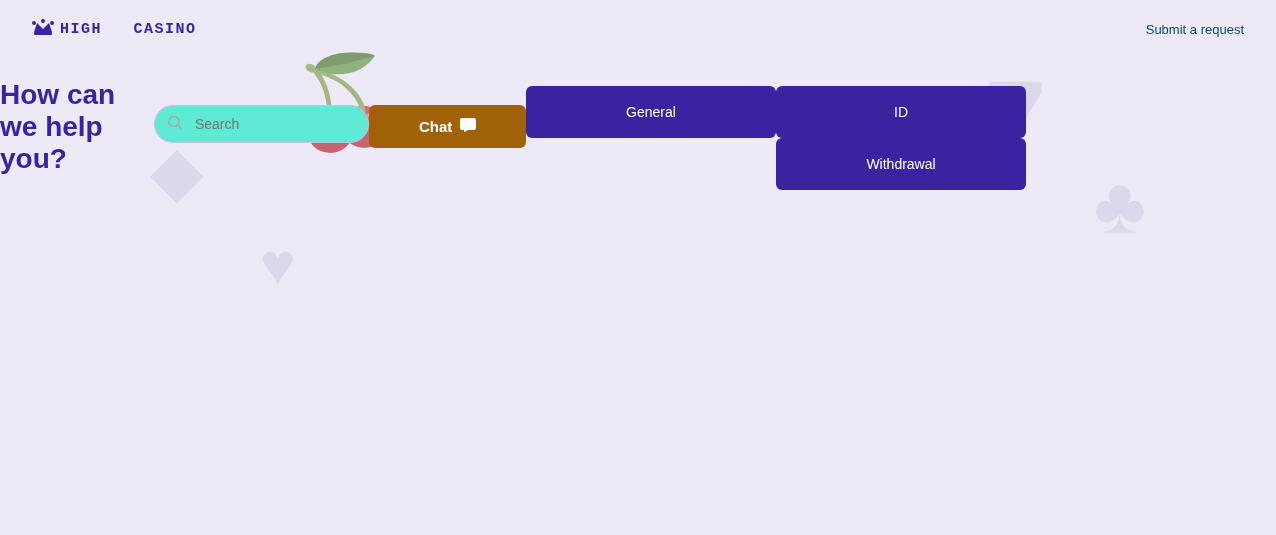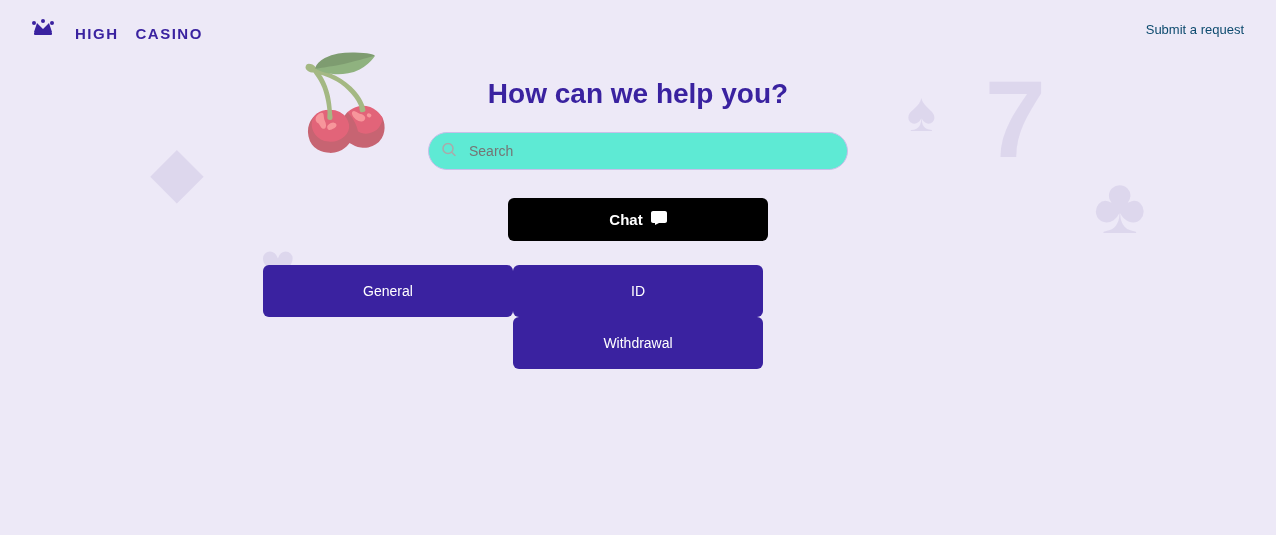--- a/index.html
+++ b/index.html
@@ -48,22 +48,23 @@
       position: relative;
       z-index: 10;
       display: flex;
       justify-content: space-between;
       align-items: center;
       padding: 16px 32px;
     }
 
     .logo {
       display: flex;
-      align-items: flex-end;
-      gap: 21px;
+      align-items: center;
+      gap: 6px;
+      font-family: Liberation Mono, monospace;
     }
 
     .logo-text {
       color: #3a22a0;
       font-size: 15px;
       font-weight: 700;
       letter-spacing: 1.5px;
       text-transform: uppercase;
     }
 
@@ -72,21 +73,21 @@
       font-size: 13px;
       text-decoration: none;
       cursor: pointer;
     }
 
     
     .main-content {
       position: relative;
       z-index: 10;
       display: flex;
-      flex-direction: column;
+      flex-direction: row;
       align-items: center;
       padding-top: 20px;
     }
 
     .hero-title {
       color: #3a22a0;
       font-size: 28px;
       font-weight: 700;
       margin-bottom: 22px;
     }
@@ -115,21 +116,21 @@
       top: 50%;
       transform: translateY(-50%);
       color: #aaa;
       font-size: 14px;
     }
 
     
     .chat-button {
       width: 260px;
       padding: 13px 24px;
-      background-color: #000000;
+      background-color: #a16207;
       color: #fff;
       border: none;
       border-radius: 6px;
       font-size: 15px;
       font-weight: 600;
       cursor: pointer;
       display: flex;
       align-items: center;
       justify-content: center;
       gap: 8px;

